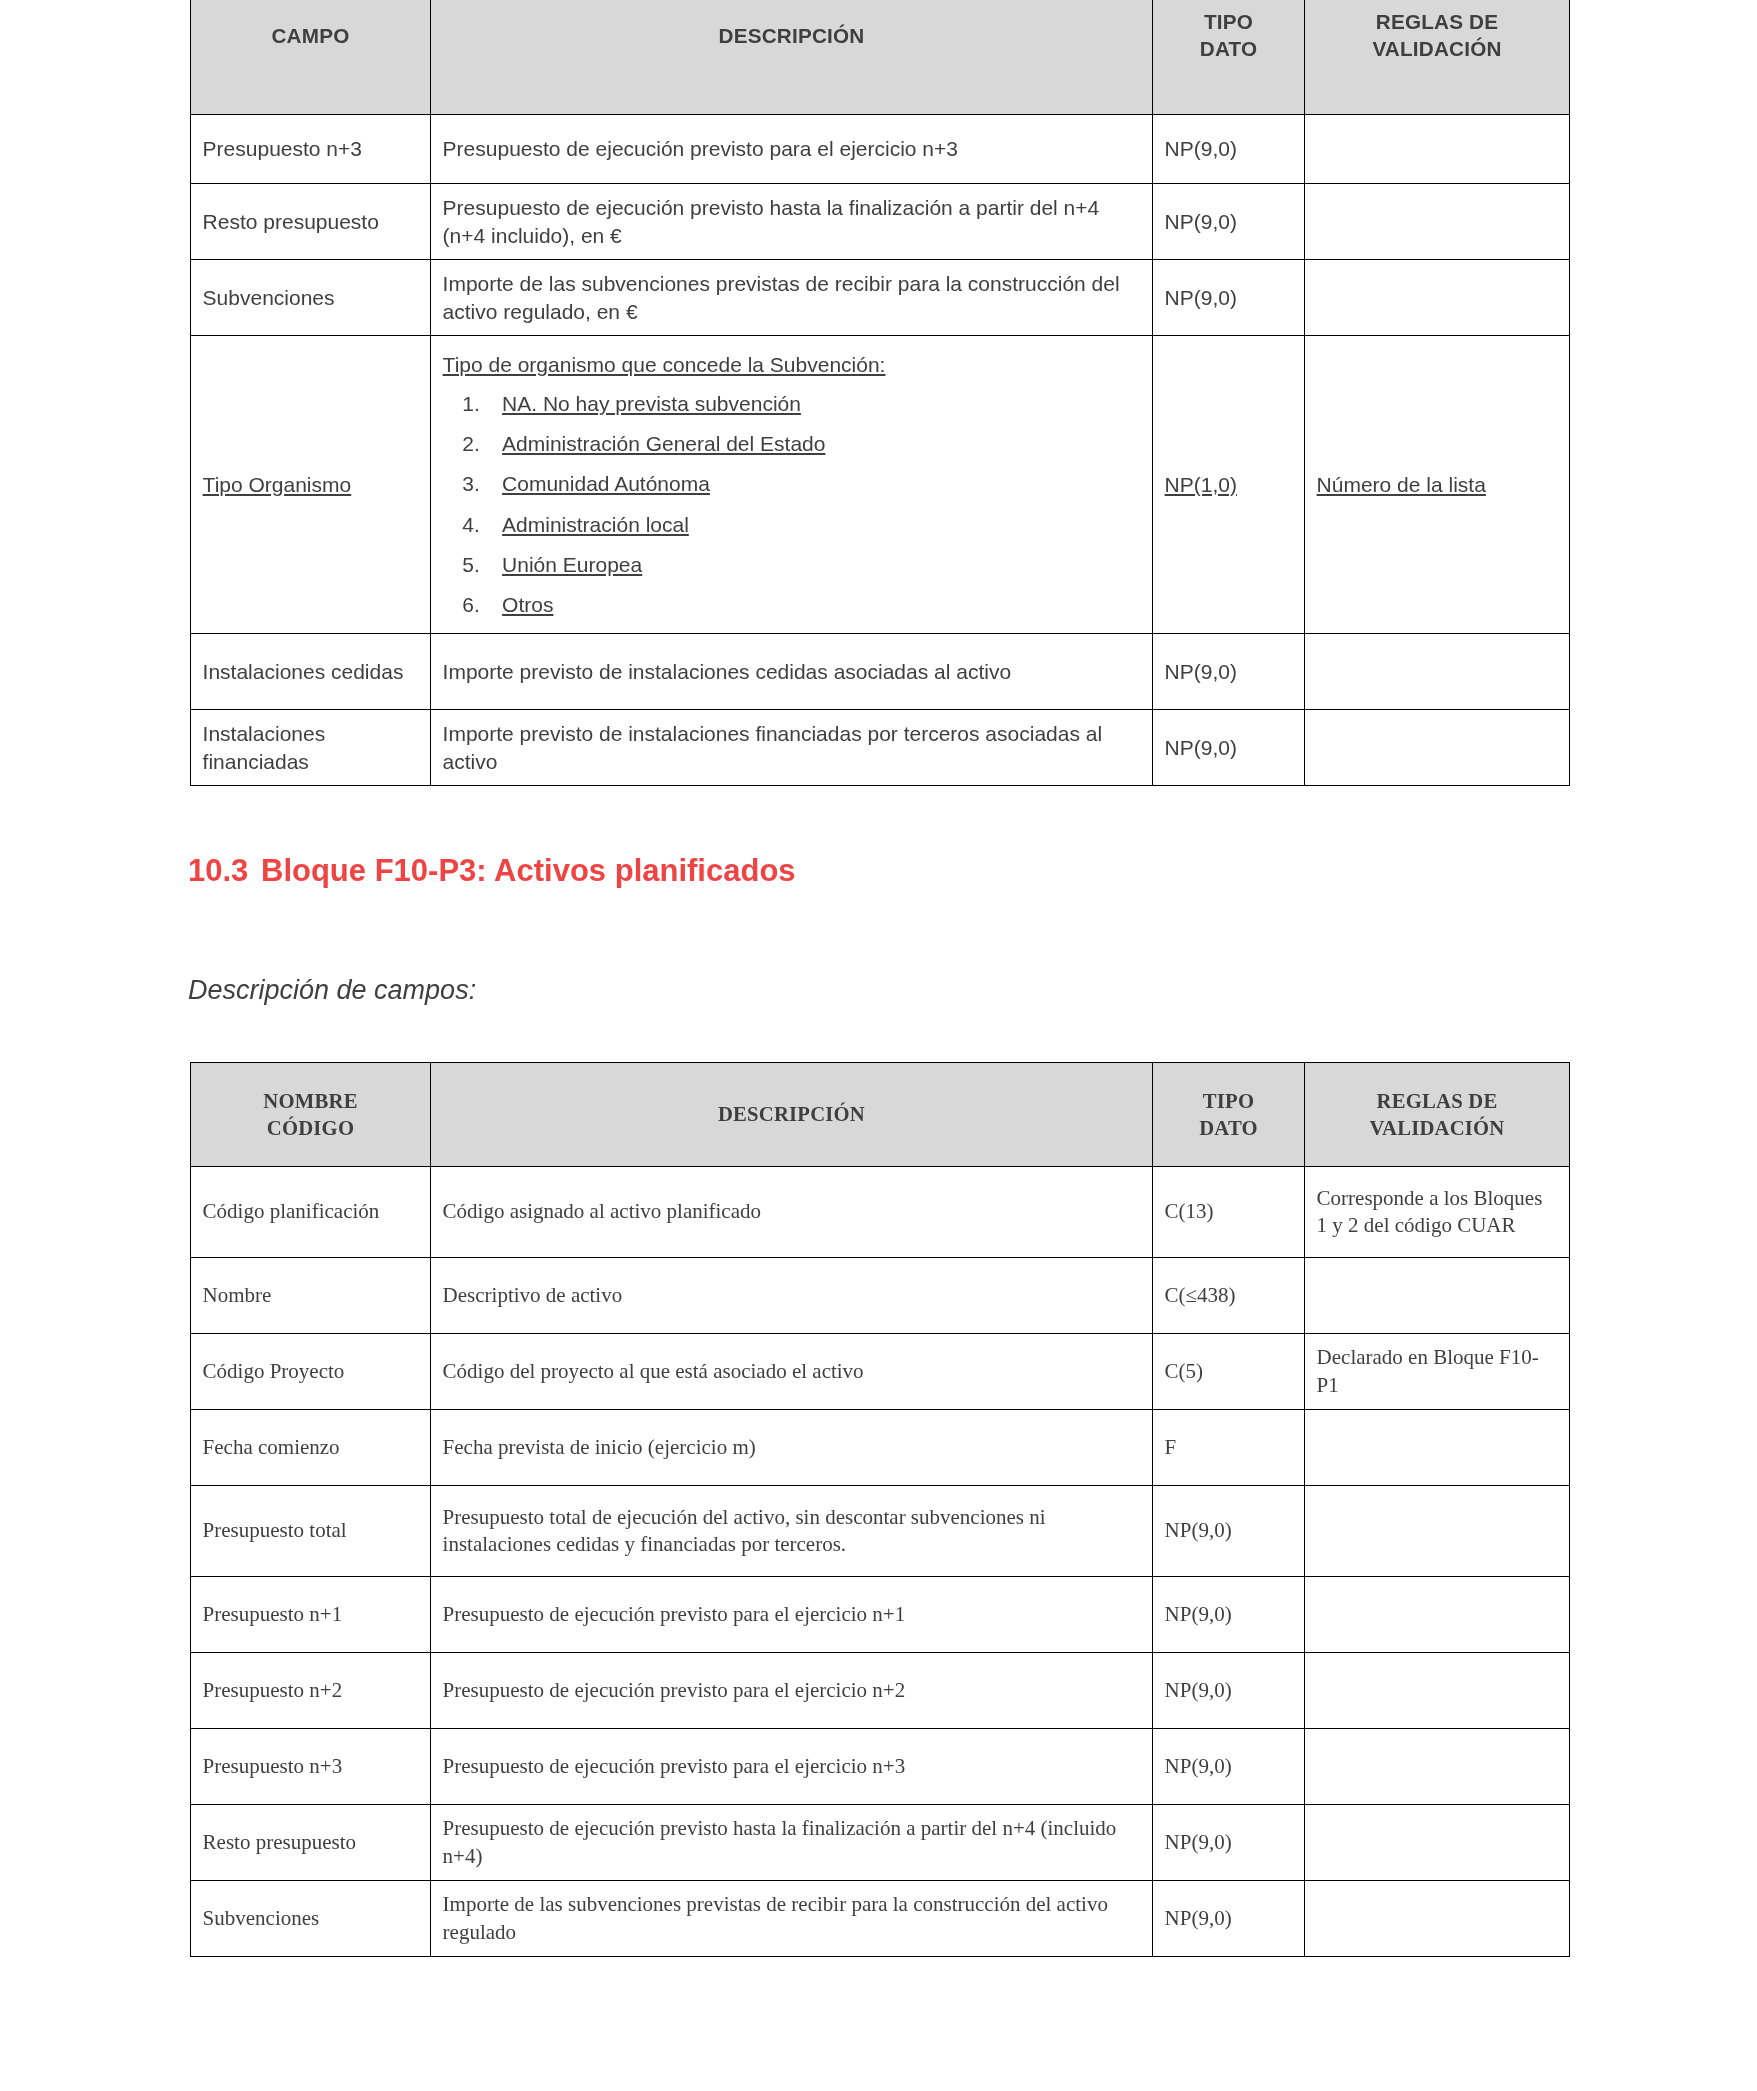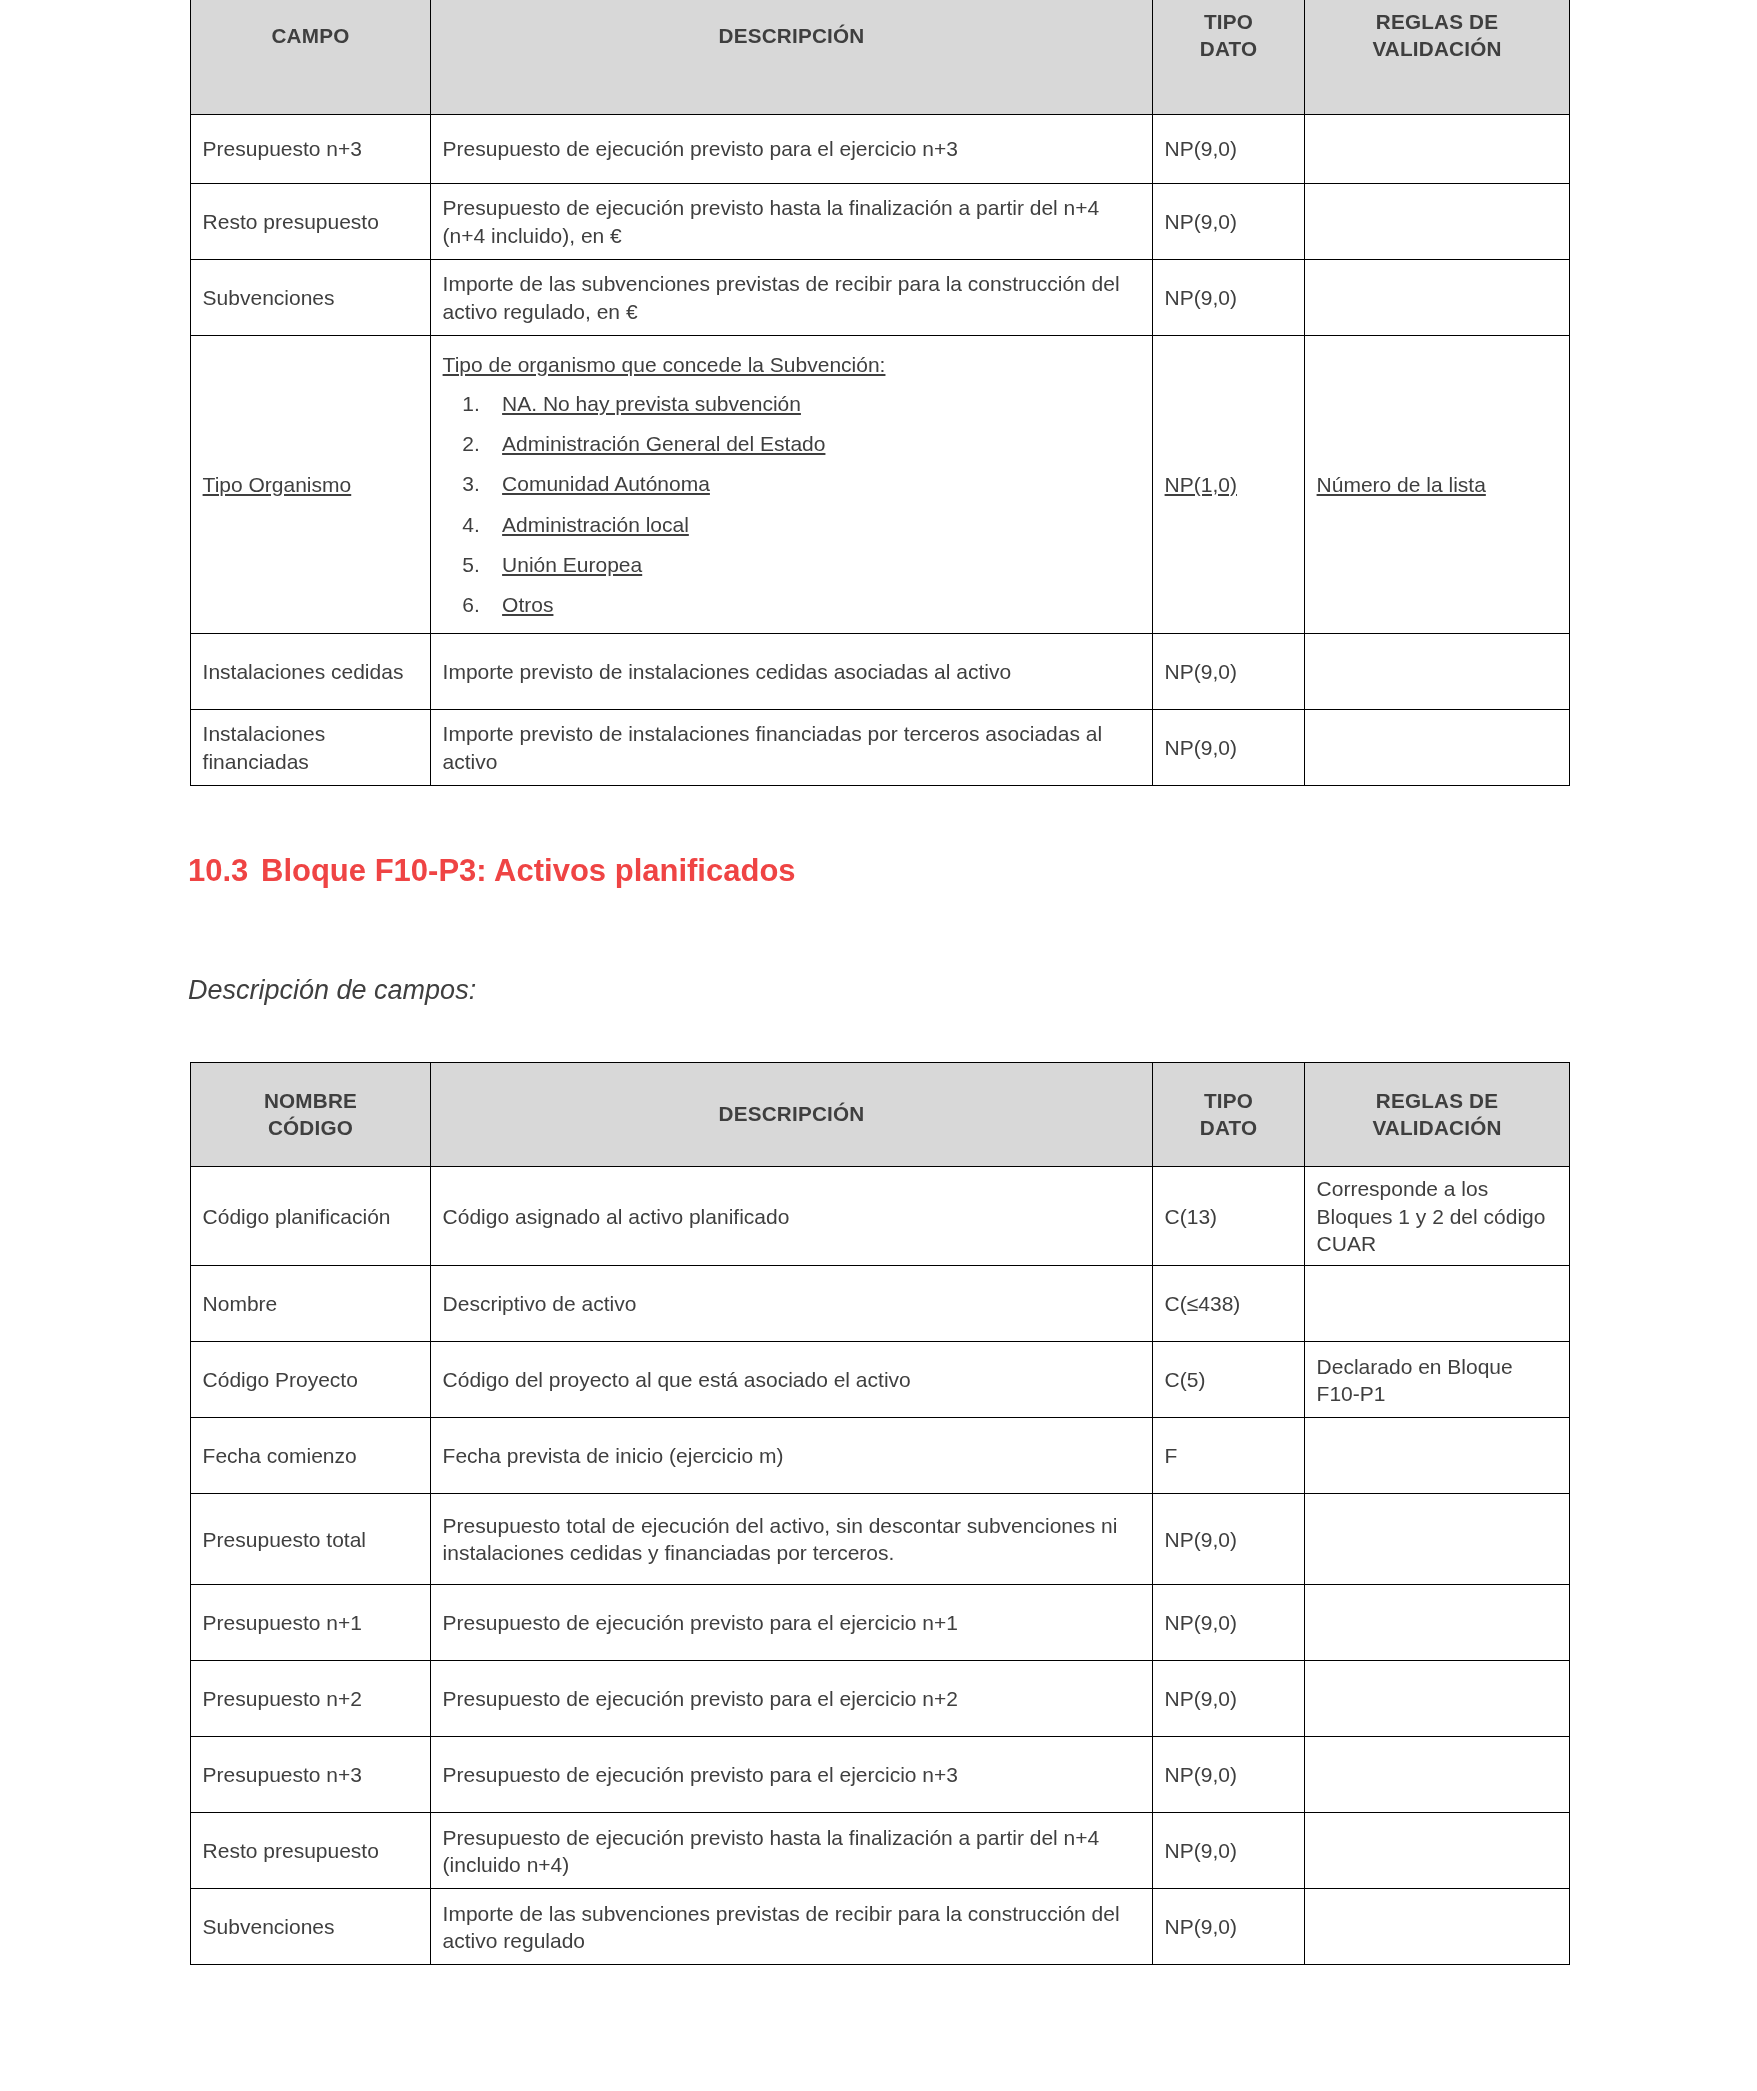--- a/index.html
+++ b/index.html
@@ -63,21 +63,21 @@
   .cell-rules  { }
 
   
   #table-campos { top: -43px; }
   #table-campos thead th { height: 157px; }
   #table-campos tbody td { height: 69px; }
   #table-campos tbody tr.tall-row td { height: 76px; }
   #table-campos tbody tr.organismo-row td { height: 298px; vertical-align: middle; text-decoration: underline; }
 
   
-  #table-planificados { top: 1062px; }
+  #table-planificados { top: 1062px; font-family: Liberation Serif, serif; }
   #table-planificados thead th { height: 104px; }
   #table-planificados tbody td { height: 76px; }
   #table-planificados tbody tr.r-tall td { height: 91px; border-radius: 9px; }
 
   
   .org-intro { margin: 0 0 13.2px 0; }
   ol.org-list {
     margin: 0;
     padding: 0 0 0 43px;
     list-style-position: outside;

